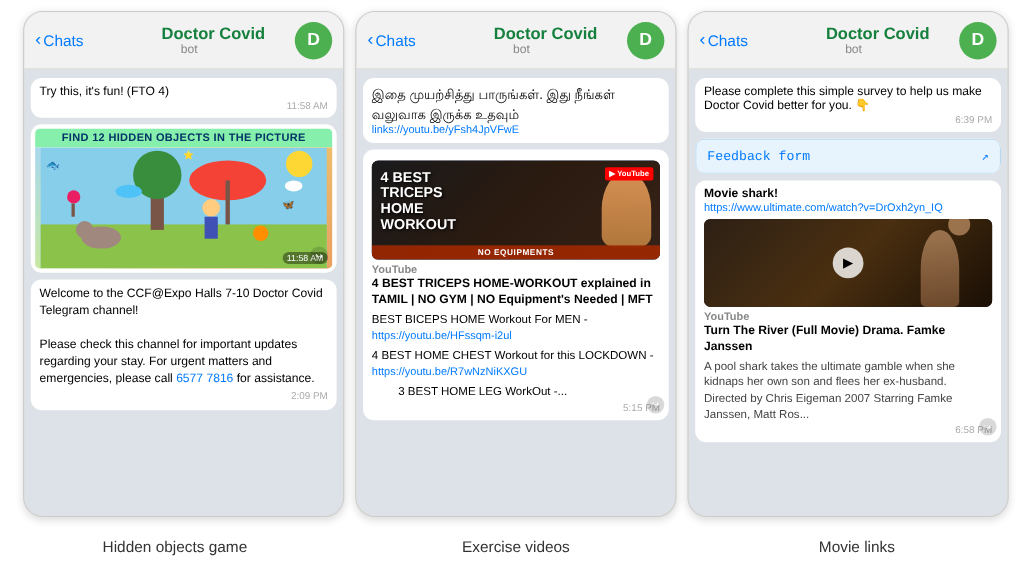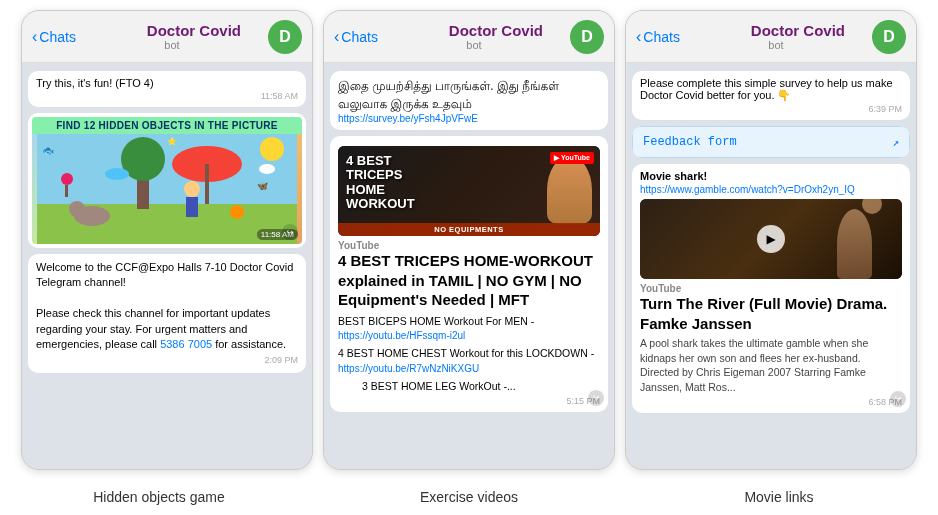--- a/index.html
+++ b/index.html
@@ -64,21 +64,21 @@
       flex: 1;
       text-align: center;
       display: flex;
       flex-direction: column;
       align-items: center;
     }
 
     .header-name {
       font-weight: 600;
       font-size: 15px;
-      color: #701a75;
+      color: #15803d;
       padding-left: 44px;
     }
 
     .header-bot {
       font-size: 11px;
       color: #888;
     }
 
     .avatar-circle {
       width: 34px;
@@ -219,21 +219,21 @@
       border-radius: 2px;
     }
 
     .yt-label {
       font-size: 10px;
       color: #888;
       font-weight: 600;
     }
 
     .yt-title {
-      font-size: 15px;
+      font-size: 11px;
       font-weight: 600;
       line-height: 1.3;
     }
 
     .blue-link {
       color: #007aff;
       font-size: 10px;
     }
 
     .bubble-text-small {
@@ -368,21 +368,21 @@
           </svg>
           <div class="time-stamp-overlay">11:58 AM</div>
           <div class="forward-icon">↪</div>
         </div>
       </div>
 
       <div class="bubble phone1-text-bubble">
         <div>
           Welcome to the CCF@Expo Halls 7-10 Doctor Covid Telegram channel!<br><br>
           Please check this channel for important updates regarding your stay.
-          For urgent matters and emergencies, please call <span class="phone-number">5386 7005</span> for assistance.
+          For urgent matters and emergencies, please call <span class="phone-number">6577 7816</span> for assistance.
         </div>
         <div class="time">2:09 PM</div>
       </div>
     </div>
   </div>
 
   <div class="phone">
     <div class="phone-header">
       <div class="back-btn">
         <span class="back-chevron">‹</span>
@@ -393,21 +393,21 @@
         <span class="header-bot">bot</span>
       </div>
       <div class="avatar-circle">
         <span>D</span>
       </div>
     </div>
     <div class="chat-body">
 
       <div class="bubble">
         <div class="tamil-text">இதை முயற்சித்து பாருங்கள். இது நீங்கள் வலுவாக இருக்க உதவும்</div>
-        <div class="tamil-link blue-link">https://survey.be/yFsh4JpVFwE</div>
+        <div class="tamil-link blue-link">links://youtu.be/yFsh4JpVFwE</div>
       </div>
 
       <div class="bubble">
         <div class="youtube-thumb">
           <div class="movie-scene" style="background: linear-gradient(135deg, #1a1a1a 0%, #2d1a0a 50%, #3a2010 100%);"></div>
           <div style="position:absolute; left:8px; top:8px; right:55px; color:white; font-weight:900; font-size:13px; line-height:1.1; text-shadow:1px 1px 3px #000;">
             <span>4 BEST<br>TRICEPS<br>HOME<br>WORKOUT</span>
           </div>
           <div style="position:absolute; right:8px; bottom:12px; width:45px; height:68px; background:linear-gradient(to bottom, #f4a460, #c68642); border-radius:50% 50% 10px 10px; opacity:0.85;"></div>
           <div style="position:absolute; bottom:0; left:0; right:0; background:rgba(160,40,0,0.9); color:white; font-size:7.5px; text-align:center; padding:2px; font-weight:700; letter-spacing:0.5px;">
@@ -453,21 +453,21 @@
 
       <div class="bubble" style="padding:0; overflow:hidden;font-family:Liberation Mono, monospace;">
         <div class="feedback-btn">
           <span>Feedback form</span>
           <span style="font-size:11px;">↗</span>
         </div>
       </div>
 
       <div class="bubble" style="position:relative;">
         <div style="font-weight:600; margin-bottom:2px;">Movie shark!</div>
-        <div class="blue-link" style="font-size:10px; word-break:break-all;">https://www.gamble.com/watch?v=DrOxh2yn_IQ</div>
+        <div class="blue-link" style="font-size:10px; word-break:break-all;">https://www.ultimate.com/watch?v=DrOxh2yn_IQ</div>
         <div class="movie-thumb">
 
           <div style="position:absolute;inset:0;background:linear-gradient(135deg, #2d2015 0%, #4a2f10 50%, #1a0f05 100%);"></div>
 
           <div style="position:absolute;right:30px;bottom:0;width:35px;height:70px;background:linear-gradient(to bottom,#c4956a,#8b5e3c);border-radius:50% 50% 5px 5px;opacity:0.7;"></div>
           <div style="position:absolute;right:20px;bottom:65px;width:20px;height:20px;border-radius:50%;background:#c4956a;opacity:0.7;"></div>
           <div class="play-btn" style="position:relative;z-index:2;">▶</div>
         </div>
         <div class="yt-label">YouTube</div>
         <div class="yt-title">Turn The River (Full Movie) Drama. Famke Janssen</div>

